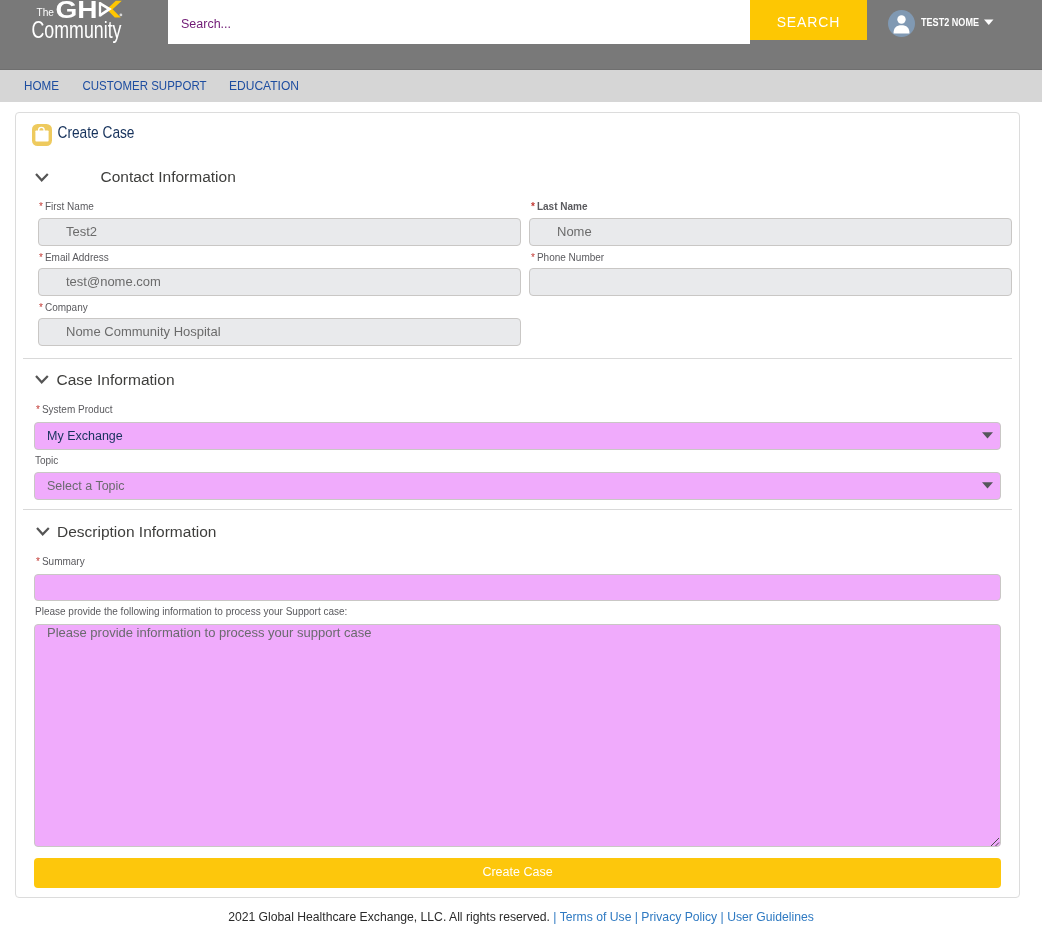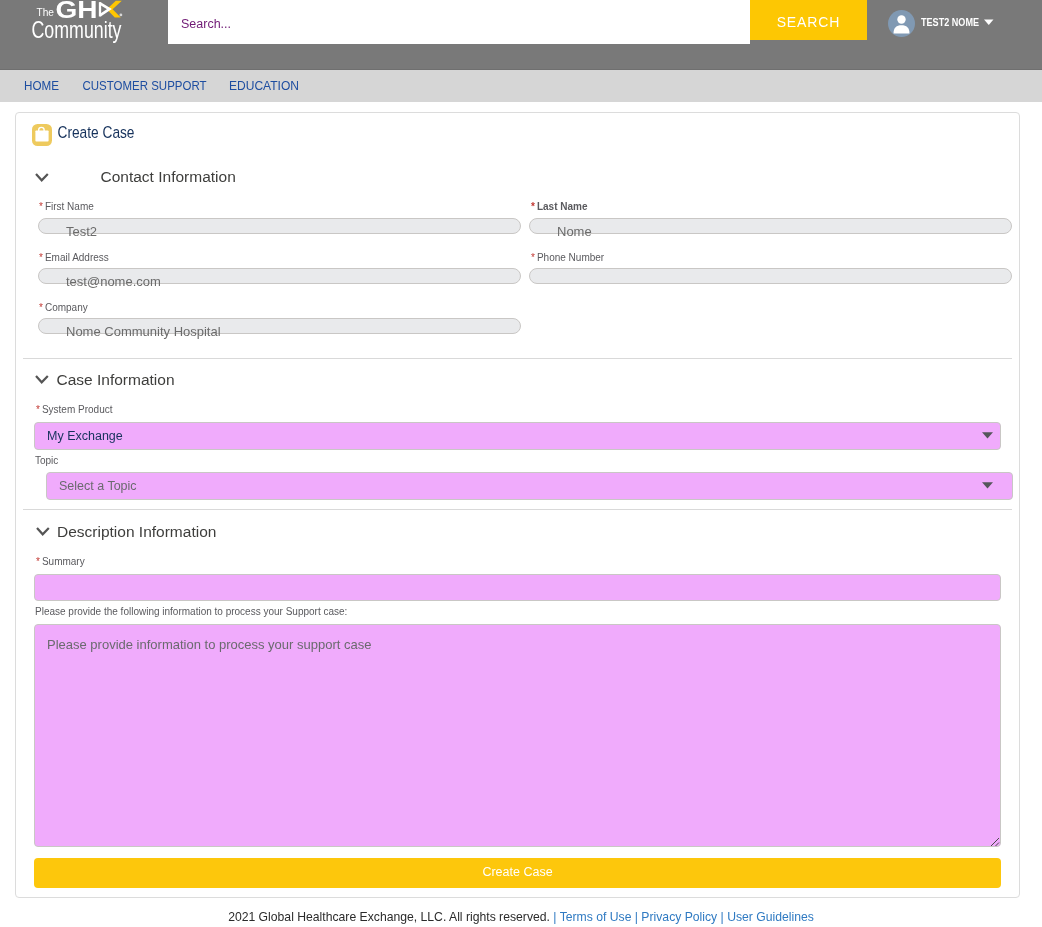--- a/index.html
+++ b/index.html
@@ -2,21 +2,21 @@
 <html><head>
 <meta charset="utf-8">
 <style>
   * { margin:0; padding:0; box-sizing:border-box; }
   html,body { background:#fff; }
   body { font-family:"Liberation Sans", sans-serif; }
   #page { position:relative; width:1042px; height:927px; background:#fff; overflow:hidden; }
   .abs { position:absolute; }
   .lbl { position:absolute; font-size:10px; line-height:12px; color:#5a5a5e; }
   .req { color:#c23934; margin-right:2px; }
-  .gin { position:absolute; height:16px; background:#e9eaec; border:1px solid #c9c7c5; border-radius:12px;
+  .gin { position:absolute; height:28px; background:#e9eaec; border:1px solid #c9c7c5; border-radius:4px;
          font-size:13px; color:#6b6b6b; line-height:26px; padding-left:27px; }
   .sel { position:absolute; height:28px; background:#f0abfc; border:1px solid #c9c7c5; border-radius:4px;
          font-size:12.5px; line-height:26px; padding-left:12px; }
   .sect { position:absolute; font-size:15.5px; line-height:16px; color:#3e3e3c; }
   .sep { position:absolute; height:1px; background:#d9d9d9; left:23px; width:989px; }
 </style>
 </head>
 <body>
 <div id="page">
 
@@ -103,37 +103,37 @@
   </svg>
   <div class="sect" style="left:56.5px;top:371.5px;">Case Information</div>
 
   <div class="lbl" style="left:36px;top:404px;"><span class="req">*</span>System Product</div>
   <div class="sel" style="left:34px;top:422px;width:967px;color:#16325c;">My Exchange</div>
   <svg class="abs" style="left:982px;top:432px;" width="11" height="7" viewBox="0 0 11 7">
     <polygon points="0,0.3 11,0.3 5.5,6.6" fill="#54565a"></polygon>
   </svg>
 
   <div class="lbl" style="left:35px;top:455px;">Topic</div>
-  <div class="sel" style="left:34px;top:472px;width:967px;color:#6a6a6e;margin-left:12px;">Select a Topic</div>
+  <div class="sel" style="left:34px;top:472px;width:967px;color:#6a6a6e;">Select a Topic</div>
   <svg class="abs" style="left:982px;top:482px;" width="11" height="7" viewBox="0 0 11 7">
     <polygon points="0,0.3 11,0.3 5.5,6.6" fill="#54565a"></polygon>
   </svg>
 
   <div class="sep" style="top:509px;"></div>
 
   <svg class="abs" style="left:36px;top:527px;" width="14" height="9" viewBox="0 0 14 9">
     <polyline points="1,1 6.7,7.3 12.8,1" fill="none" stroke="#555555" stroke-width="2.2"></polyline>
   </svg>
   <div class="sect" style="left:57px;top:523.5px;">Description Information</div>
 
   <div class="lbl" style="left:36px;top:556px;"><span class="req">*</span>Summary</div>
   <div class="sel" style="left:34px;top:574px;width:967px;height:27px;"></div>
 
   <div class="lbl" style="left:35px;top:606px;">Please provide the following information to process your Support case:</div>
-  <div class="sel" style="left:34px;top:624px;width:967px;height:223px;line-height:normal;padding:12px 12px 0 12px;color:#6a6a6e;font-size:13px;">Please provide information to process your support case</div>
+  <div class="sel" style="left:34px;top:624px;width:967px;height:223px;line-height:normal;padding:0 12px 0 12px;color:#6a6a6e;font-size:13px;">Please provide information to process your support case</div>
   <svg class="abs" style="left:989px;top:836px;" width="11" height="11" viewBox="0 0 11 11">
     <line x1="10" y1="2" x2="2" y2="10" stroke="#4a4a4a" stroke-width="1"></line>
     <line x1="10" y1="6.5" x2="6.5" y2="10" stroke="#4a4a4a" stroke-width="1"></line>
   </svg>
 
   <div class="abs" style="left:34px;top:858px;width:967px;height:29.5px;background:#fdc70c;border-radius:4px;text-align:center;line-height:29px;font-size:12.5px;color:#ffffff;">Create Case</div>
 
   <div class="abs" style="left:0;top:910px;width:1042px;text-align:center;font-size:12.2px;color:#2b2b2b;">2021 Global Healthcare Exchange, LLC. All rights reserved.&nbsp;<span style="color:#2f7ac2;">| Terms of Use | Privacy Policy | User Guidelines</span></div>
 
 </div>

